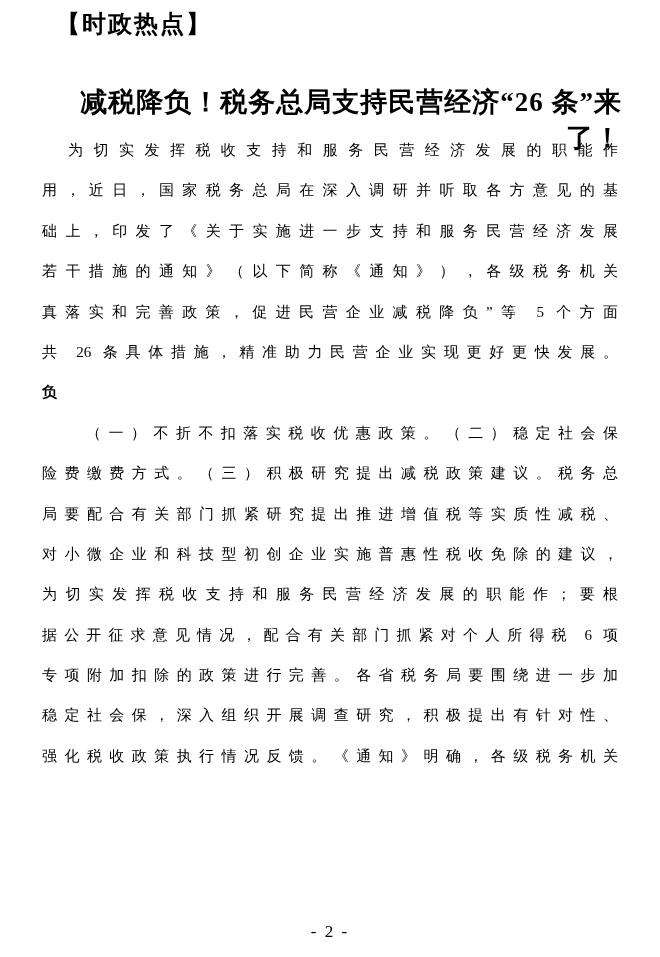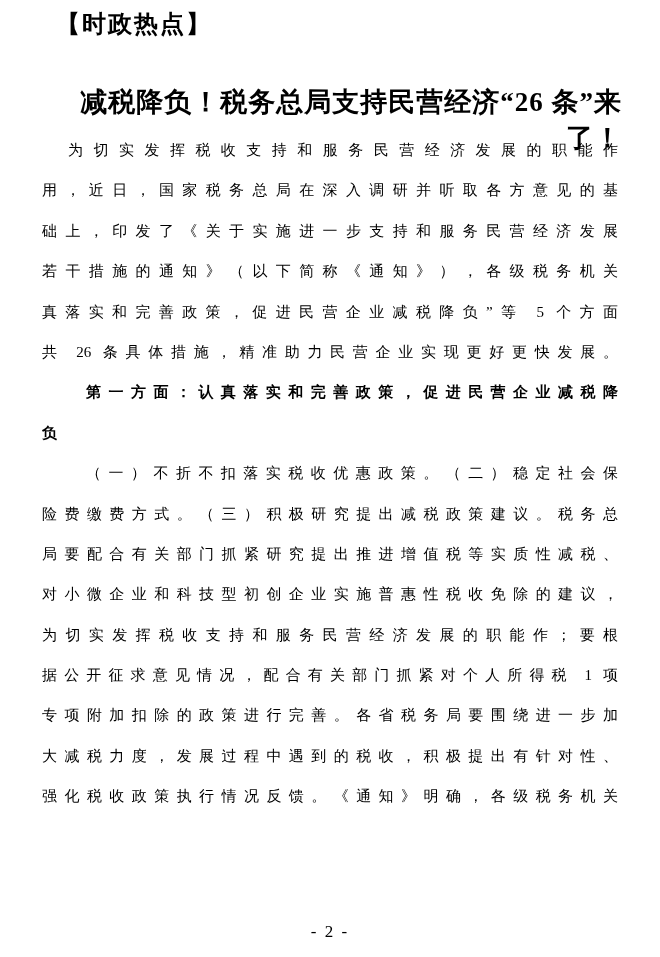--- a/index.html
+++ b/index.html
@@ -79,29 +79,28 @@
   <div class="doc-title">减税降负！税务总局支持民营经济“26 条”来了！</div>
 
   <div class="textblock">
     <div class="line indent-sm">为切实发挥税收支持和服务民营经济发展的职能作</div>
     <div class="line">用，近日，国家税务总局在深入调研并听取各方意见的基</div>
     <div class="line">础上，印发了《关于实施进一步支持和服务民营经济发展</div>
     <div class="line">若干措施的通知》（以下简称《通知》），各级税务机关</div>
     <div class="line">真落实和完善政策，促进民营企业减税降负”等 5 个方面</div>
     <div class="line">共 26 条具体措施，精准助力民营企业实现更好更快发展。</div>
 
-    <div class="line bold indent-2">第一方面：认真落实和完善政策，促进民营企业减税降</div>
     <div class="line bold no-stretch">负</div>
 
     <div class="line indent-2">（一）不折不扣落实税收优惠政策。（二）稳定社会保</div>
     <div class="line">险费缴费方式。（三）积极研究提出减税政策建议。税务总</div>
     <div class="line">局要配合有关部门抓紧研究提出推进增值税等实质性减税、</div>
     <div class="line">对小微企业和科技型初创企业实施普惠性税收免除的建议，</div>
     <div class="line">为切实发挥税收支持和服务民营经济发展的职能作；要根</div>
-    <div class="line">据公开征求意见情况，配合有关部门抓紧对个人所得税 1 项</div>
+    <div class="line">据公开征求意见情况，配合有关部门抓紧对个人所得税 6 项</div>
     <div class="line">专项附加扣除的政策进行完善。各省税务局要围绕进一步加</div>
-    <div class="line">大减税力度，发展过程中遇到的税收，积极提出有针对性、</div>
+    <div class="line">稳定社会保，深入组织开展调查研究，积极提出有针对性、</div>
     <div class="line">强化税收政策执行情况反馈。《通知》明确，各级税务机关</div>
   </div>
 
   <div class="page-footer">- 2 -</div>
 
 </div>
 
 </body></html>

